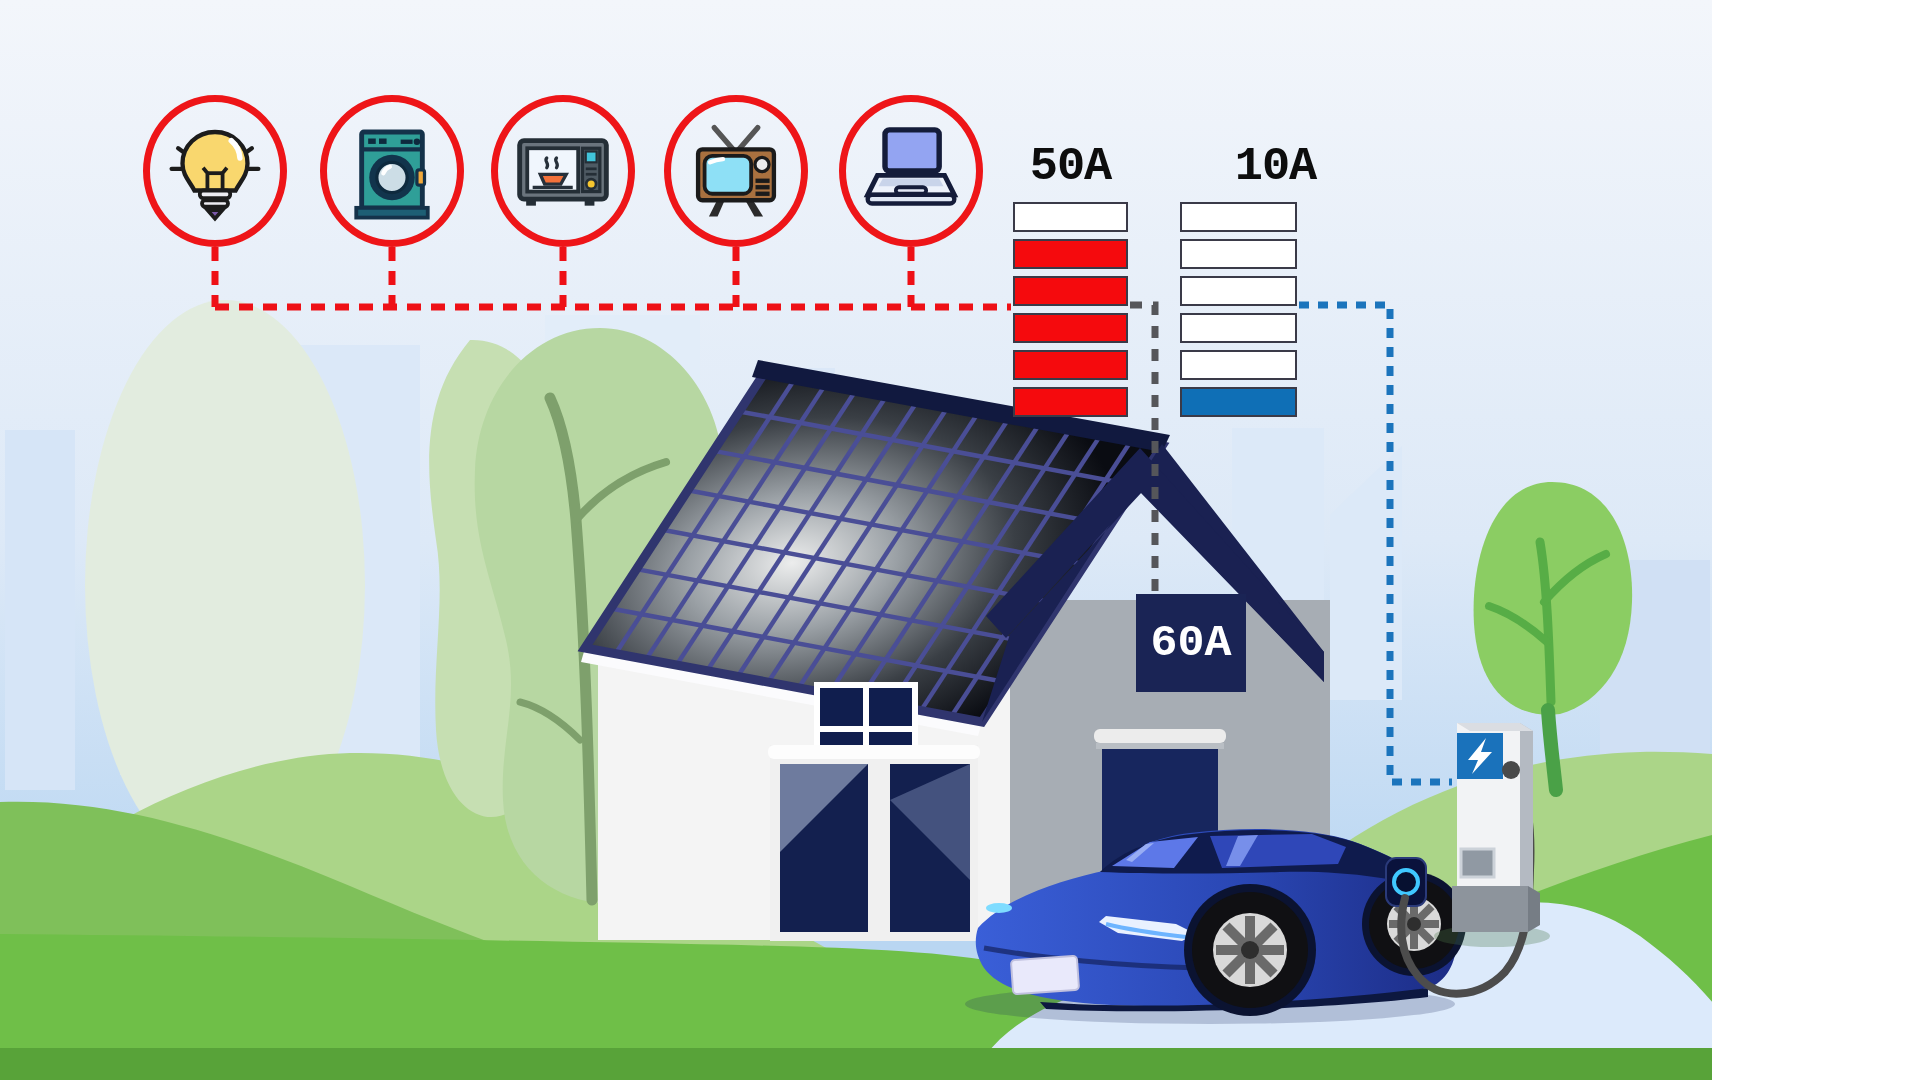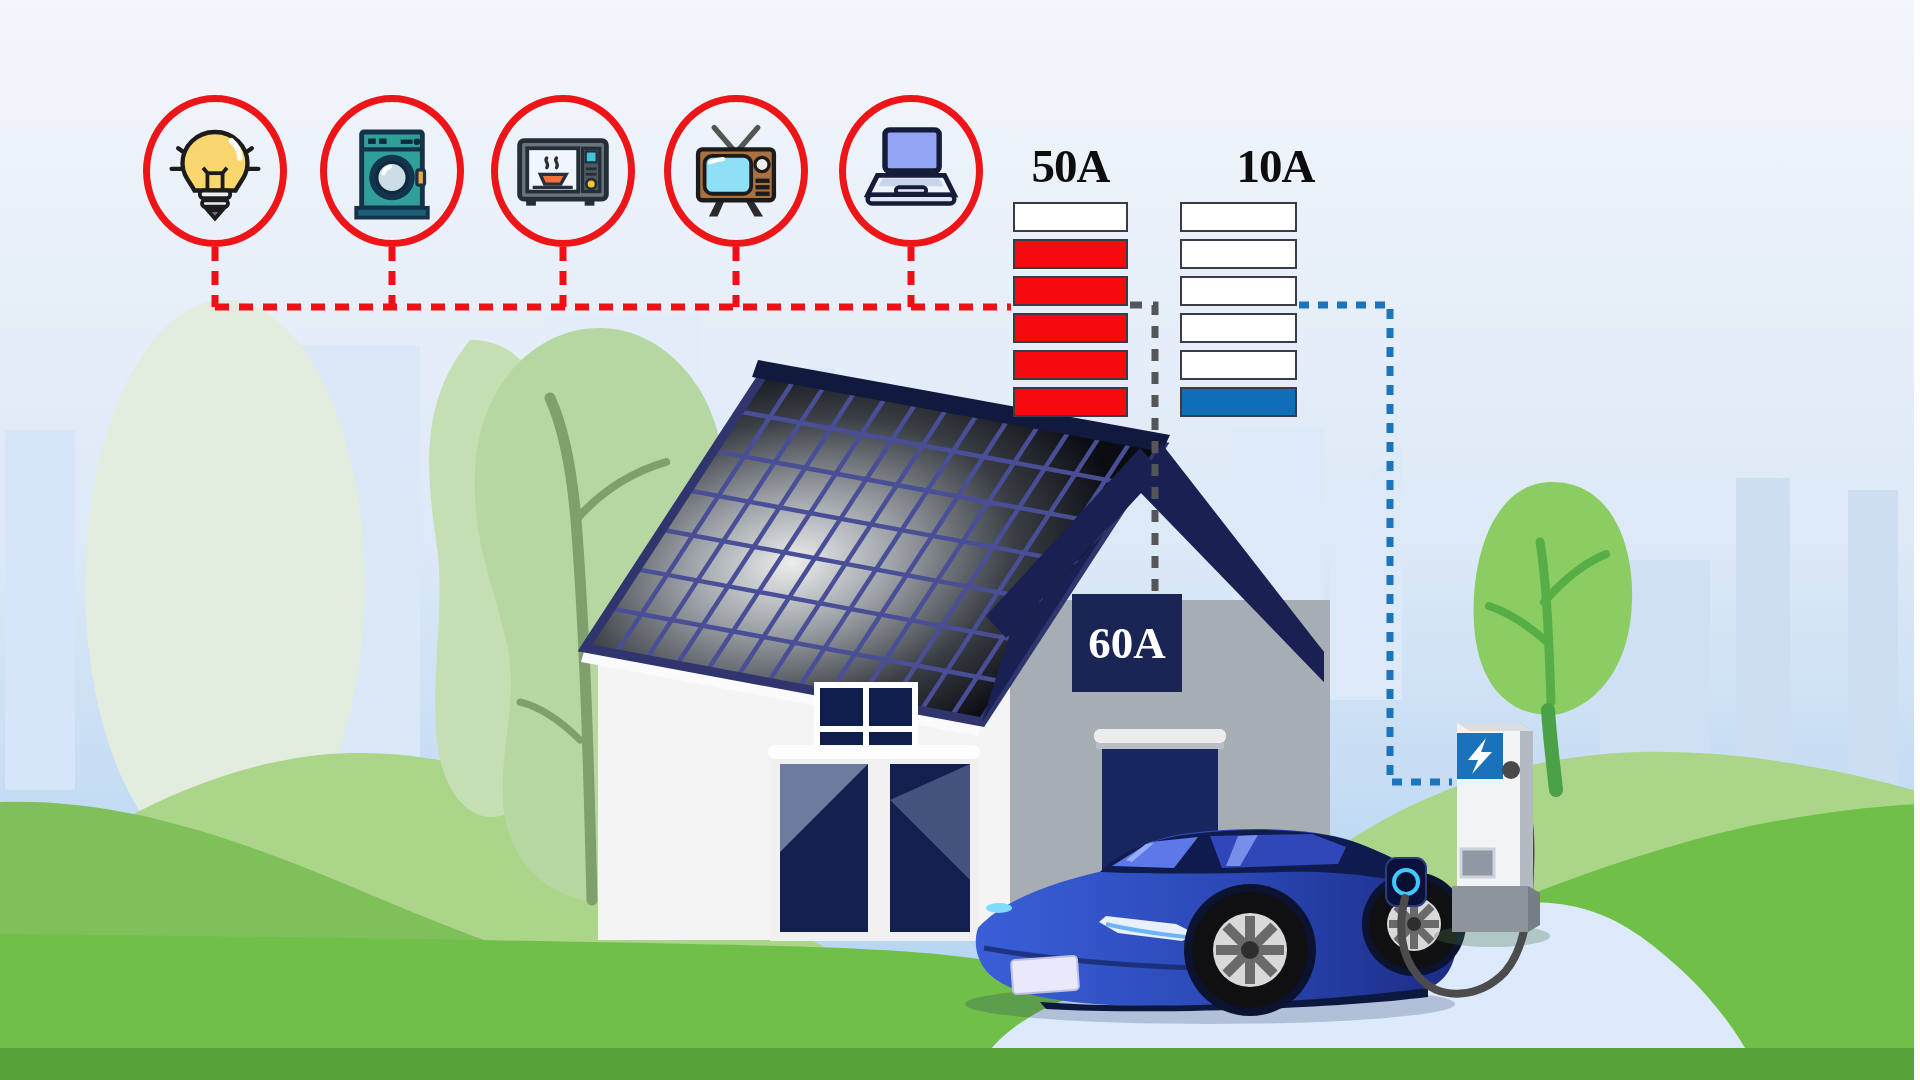--- a/index.html
+++ b/index.html
@@ -1,29 +1,29 @@
 <!DOCTYPE html>
 <html><head>
 <meta charset="utf-8">
 <style>
   html,body{margin:0;padding:0;background:#fff;}
-  .scene{position:relative;width:1914px;height:1080px;overflow:hidden;
-         font-family:Liberation Serif, serif;text-align:center;}
+  .scene{position:relative;width:1712px;height:1080px;overflow:hidden;
+         font-family:Liberation Mono, monospace;text-align:center;}
   .scene svg.stage{position:absolute;left:0;top:0;}
   
   .app-circle{position:absolute;width:144px;height:152px;border:7px solid var(--ring,#ee1518);
               border-radius:50%;box-sizing:border-box;display:flex;align-items:center;justify-content:center;}
   .app-circle svg{width:104px;height:104px;}
   
   .gauge-label{position:absolute;top:138px;height:56px;display:flex;align-items:center;justify-content:center;
                font-size:47px;font-weight:900;letter-spacing:-1px;color:#0d0d0d;}
   .gauge{position:absolute;top:202px;display:flex;flex-direction:column;gap:7px;}
   .gauge .seg{height:26px;border:2px solid #3a3a48;}
   
-  .breaker-sign{position:absolute;left:1072px;top:594px;width:110px;height:98px;
+  .breaker-sign{position:absolute;left:1136px;top:594px;width:110px;height:98px;
                 background:var(--sign,#1a2455);display:flex;align-items:center;justify-content:center;
                 color:#fff;font-size:45px;font-weight:800;letter-spacing:0px;}
 </style>
 </head>
 <body>
 
 <div class="scene">
 
 <svg class="stage" width="1920" height="1080" viewBox="0 0 1920 1080">
   <defs>

